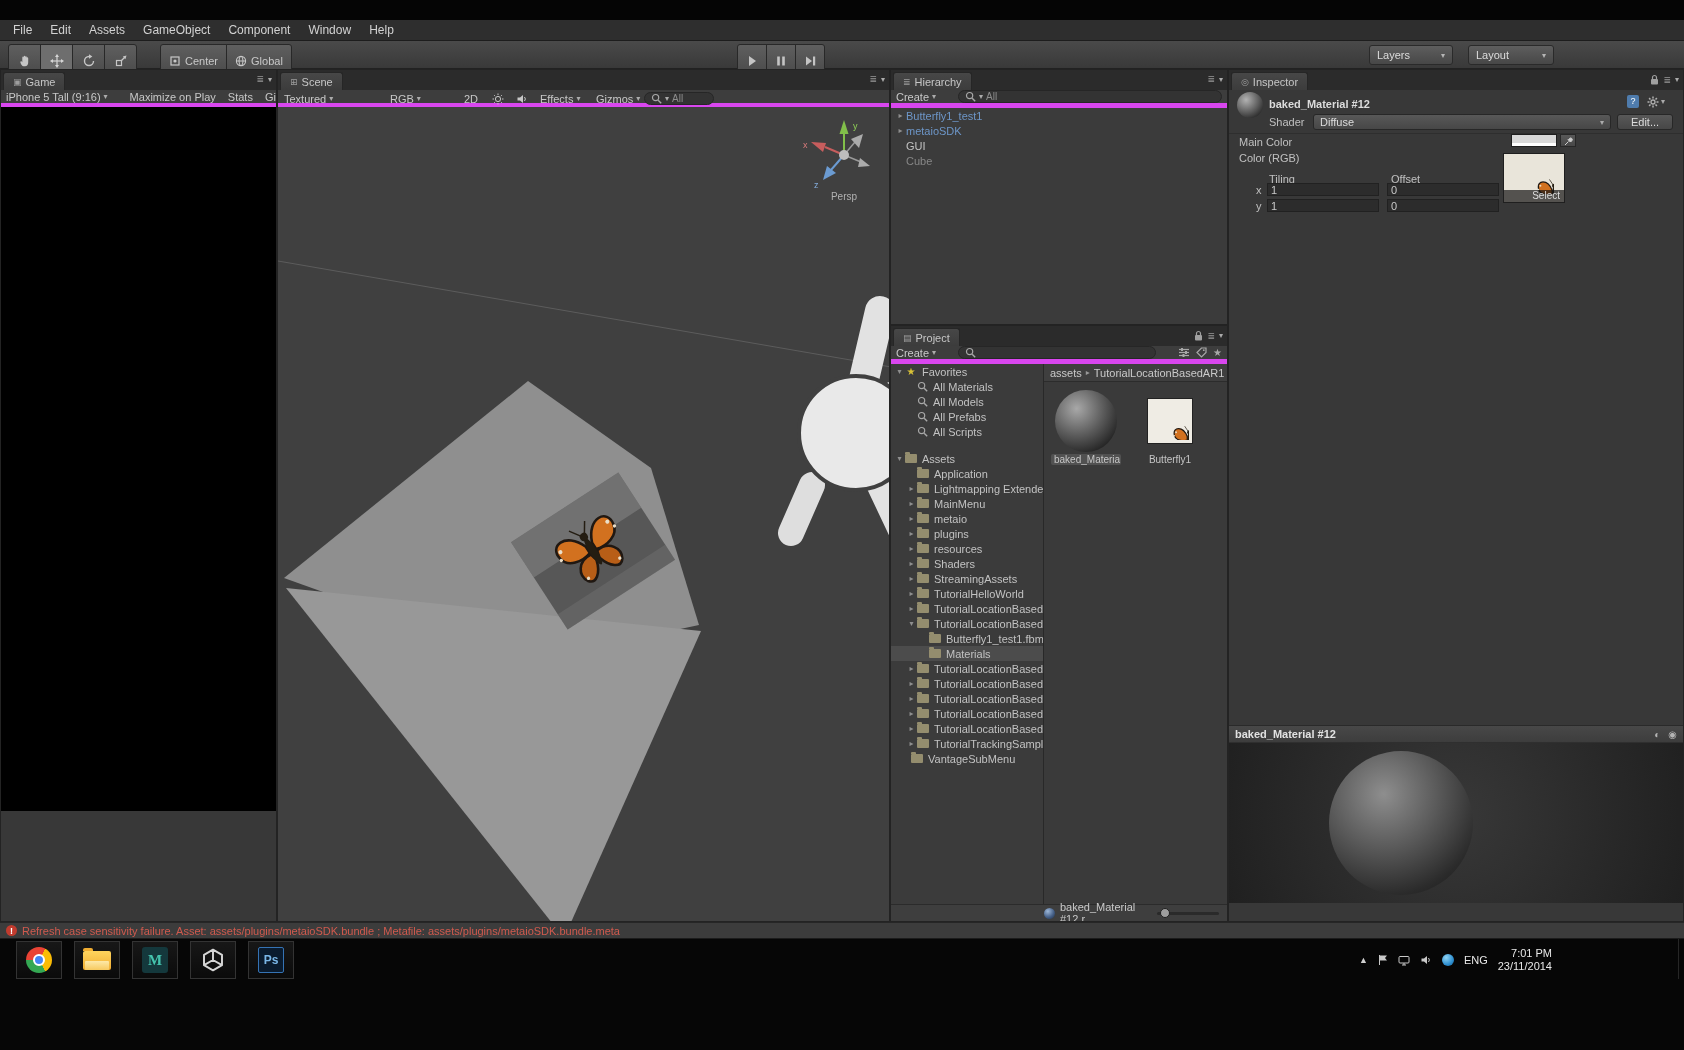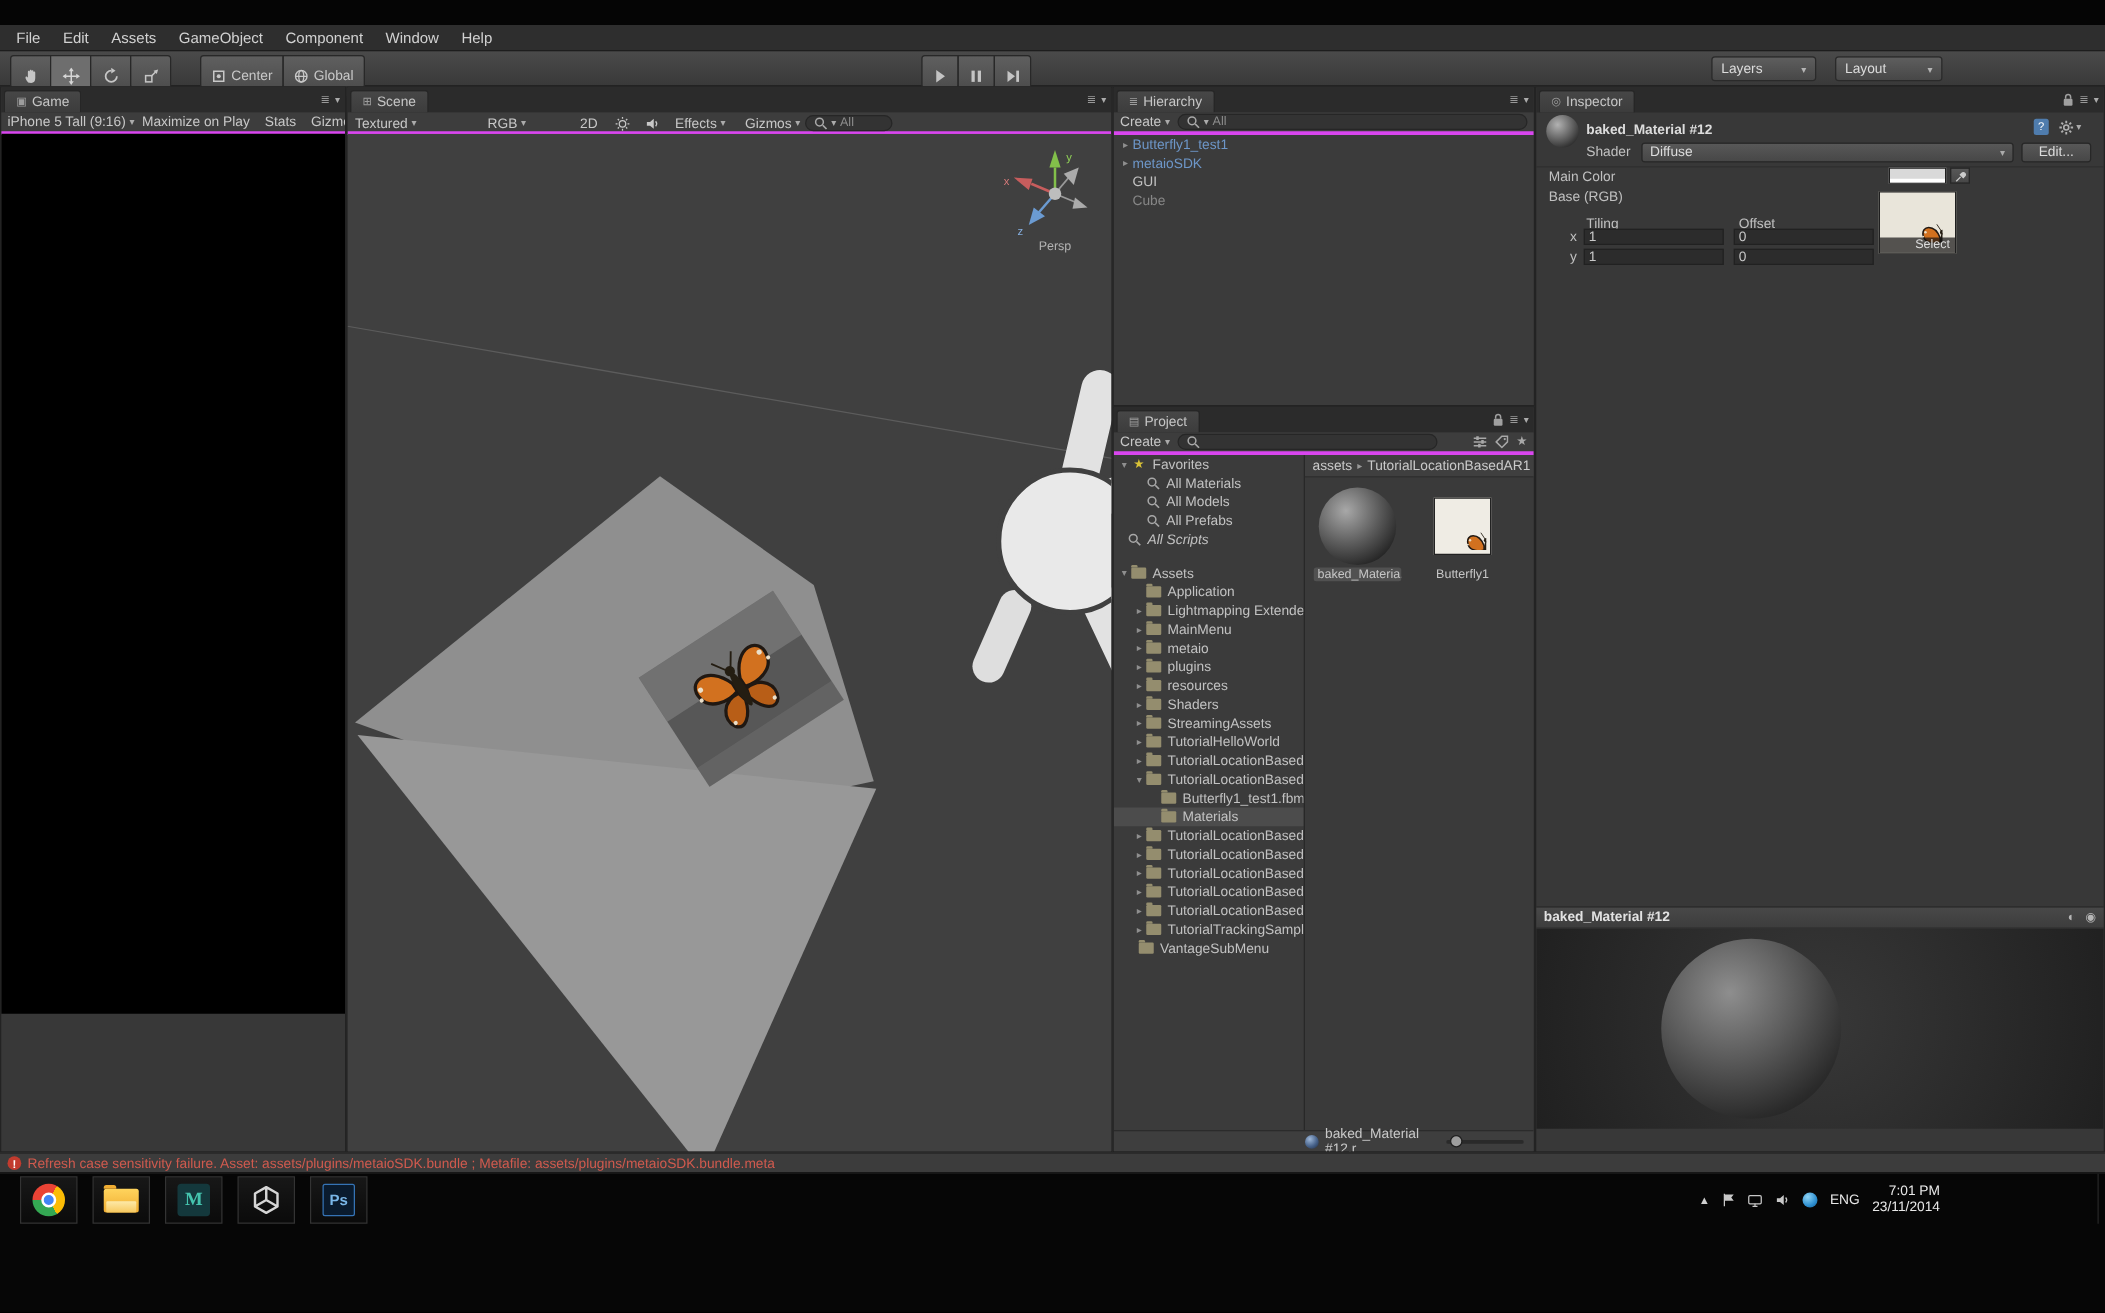--- a/index.html
+++ b/index.html
@@ -44,21 +44,21 @@
   #game-panel{left:0;top:69px;width:277px;height:853px}
   #scene-panel{left:277px;top:69px;width:613px;height:853px}
   #hier-panel{left:890px;top:69px;width:338px;height:256px}
   #proj-panel{left:890px;top:325px;width:338px;height:597px}
   #insp-panel{left:1228px;top:69px;width:456px;height:853px}
   .tabstrip{height:20px;background:#2b2b2b;display:flex;align-items:flex-end;padding-left:2px;position:relative}
   .tab{height:18px;background:linear-gradient(#474747,#3c3c3c);border:1px solid #262626;border-bottom:none;border-radius:3px 3px 0 0;display:flex;align-items:center;gap:4px;padding:0 9px;font-size:11px;color:#c6c6c6;white-space:nowrap}
   .ticn{color:#9d9d9d;font-size:9px}
   .strip-right{position:absolute;right:4px;top:4px;display:flex;align-items:center;gap:4px;color:#999}
   .strip-right .glyph{font-size:9px}
-  .ptoolbar{height:18px;background:#3d3d3d;border-bottom:3px solid #d946ef;display:flex;align-items:center;padding:0 5px;gap:6px;font-size:11px;color:#c8c8c8;position:relative;white-space:nowrap}
+  .ptoolbar{height:18px;background:#3d3d3d;border-bottom:5px solid #d946ef;display:flex;align-items:center;padding:0 5px;gap:22px;font-size:11px;color:#c8c8c8;position:relative;white-space:nowrap}
   .mini-drop{display:flex;align-items:center;gap:3px}
   .caret9{font-size:8px;color:#ababab}
   .search-pill{height:13px;background:#333;border:1px solid #262626;border-radius:7px;display:flex;align-items:center;padding:0 6px;gap:3px;color:#8d8d8d}
   .pill-flex{flex:1}
   .pill-text{font-size:10px;color:#8d8d8d}
 
   
   #game-black{position:absolute;left:0;right:0;top:37px;height:704px;background:#000}
   #game-toolbar .right{margin-left:auto;display:flex;gap:12px;flex:none}
   #game-toolbar span{flex:none}
@@ -528,21 +528,21 @@
         </div>
         <div class="trow" style="padding-left: 15px;">
           <span class="fold"></span>
           <span class="ticon">
             <svg width="11" height="11" viewBox="0 0 11 11">
               <use href="#mag"></use>
             </svg>
           </span>
           <span class="tlabel">All Prefabs</span>
         </div>
-        <div class="trow gap" style=" font-style: italic;">
+        <div class="trow gap" style="padding-left: 15px;">
           <span class="fold"></span>
           <span class="ticon">
             <svg width="11" height="11" viewBox="0 0 11 11">
               <use href="#mag"></use>
             </svg>
           </span>
           <span class="tlabel">All Scripts</span>
         </div>
         <div class="trow" style="padding-left: 3px;">
           <span class="fold">▾</span>
@@ -724,21 +724,21 @@
     </div>
     <div class="iabs drop-field" id="edit-btn">Edit...</div>
     <div class="iabs" id="insp-div"></div>
     <div class="iabs" id="maincolor-label">Main Color</div>
     <div class="iabs" id="color-swatch"></div>
     <div class="iabs" id="color-picker">
       <svg width="9" height="11">
           <path d="M1 10 L4.5 6.5 M4 4.5 L6.5 7 M5.5 3.5 a1.6 1.6 0 0 1 2.3 2.3 l-1.2 1.2 -2.3 -2.3 Z" stroke="#ccc" fill="#ccc" stroke-width="1"></path>
         </svg>
     </div>
-    <div class="iabs" id="base-label">Base (RGB)</div>
+    <div class="iabs" id="base-label">Color (RGB)</div>
     <div class="iabs" id="tex-thumb">
       <svg width="40" height="40" viewBox="-22 -22 44 44">
           <use href="#butterfly"></use>
         </svg>
       <div id="select-bar">Select</div>
     </div>
     <div class="iabs" id="tiling-label">Tiling</div>
     <div class="iabs" id="offset-label">Offset</div>
     <div class="iabs" id="xrow-label">x</div>
     <div class="iabs" id="yrow-label">y</div>

